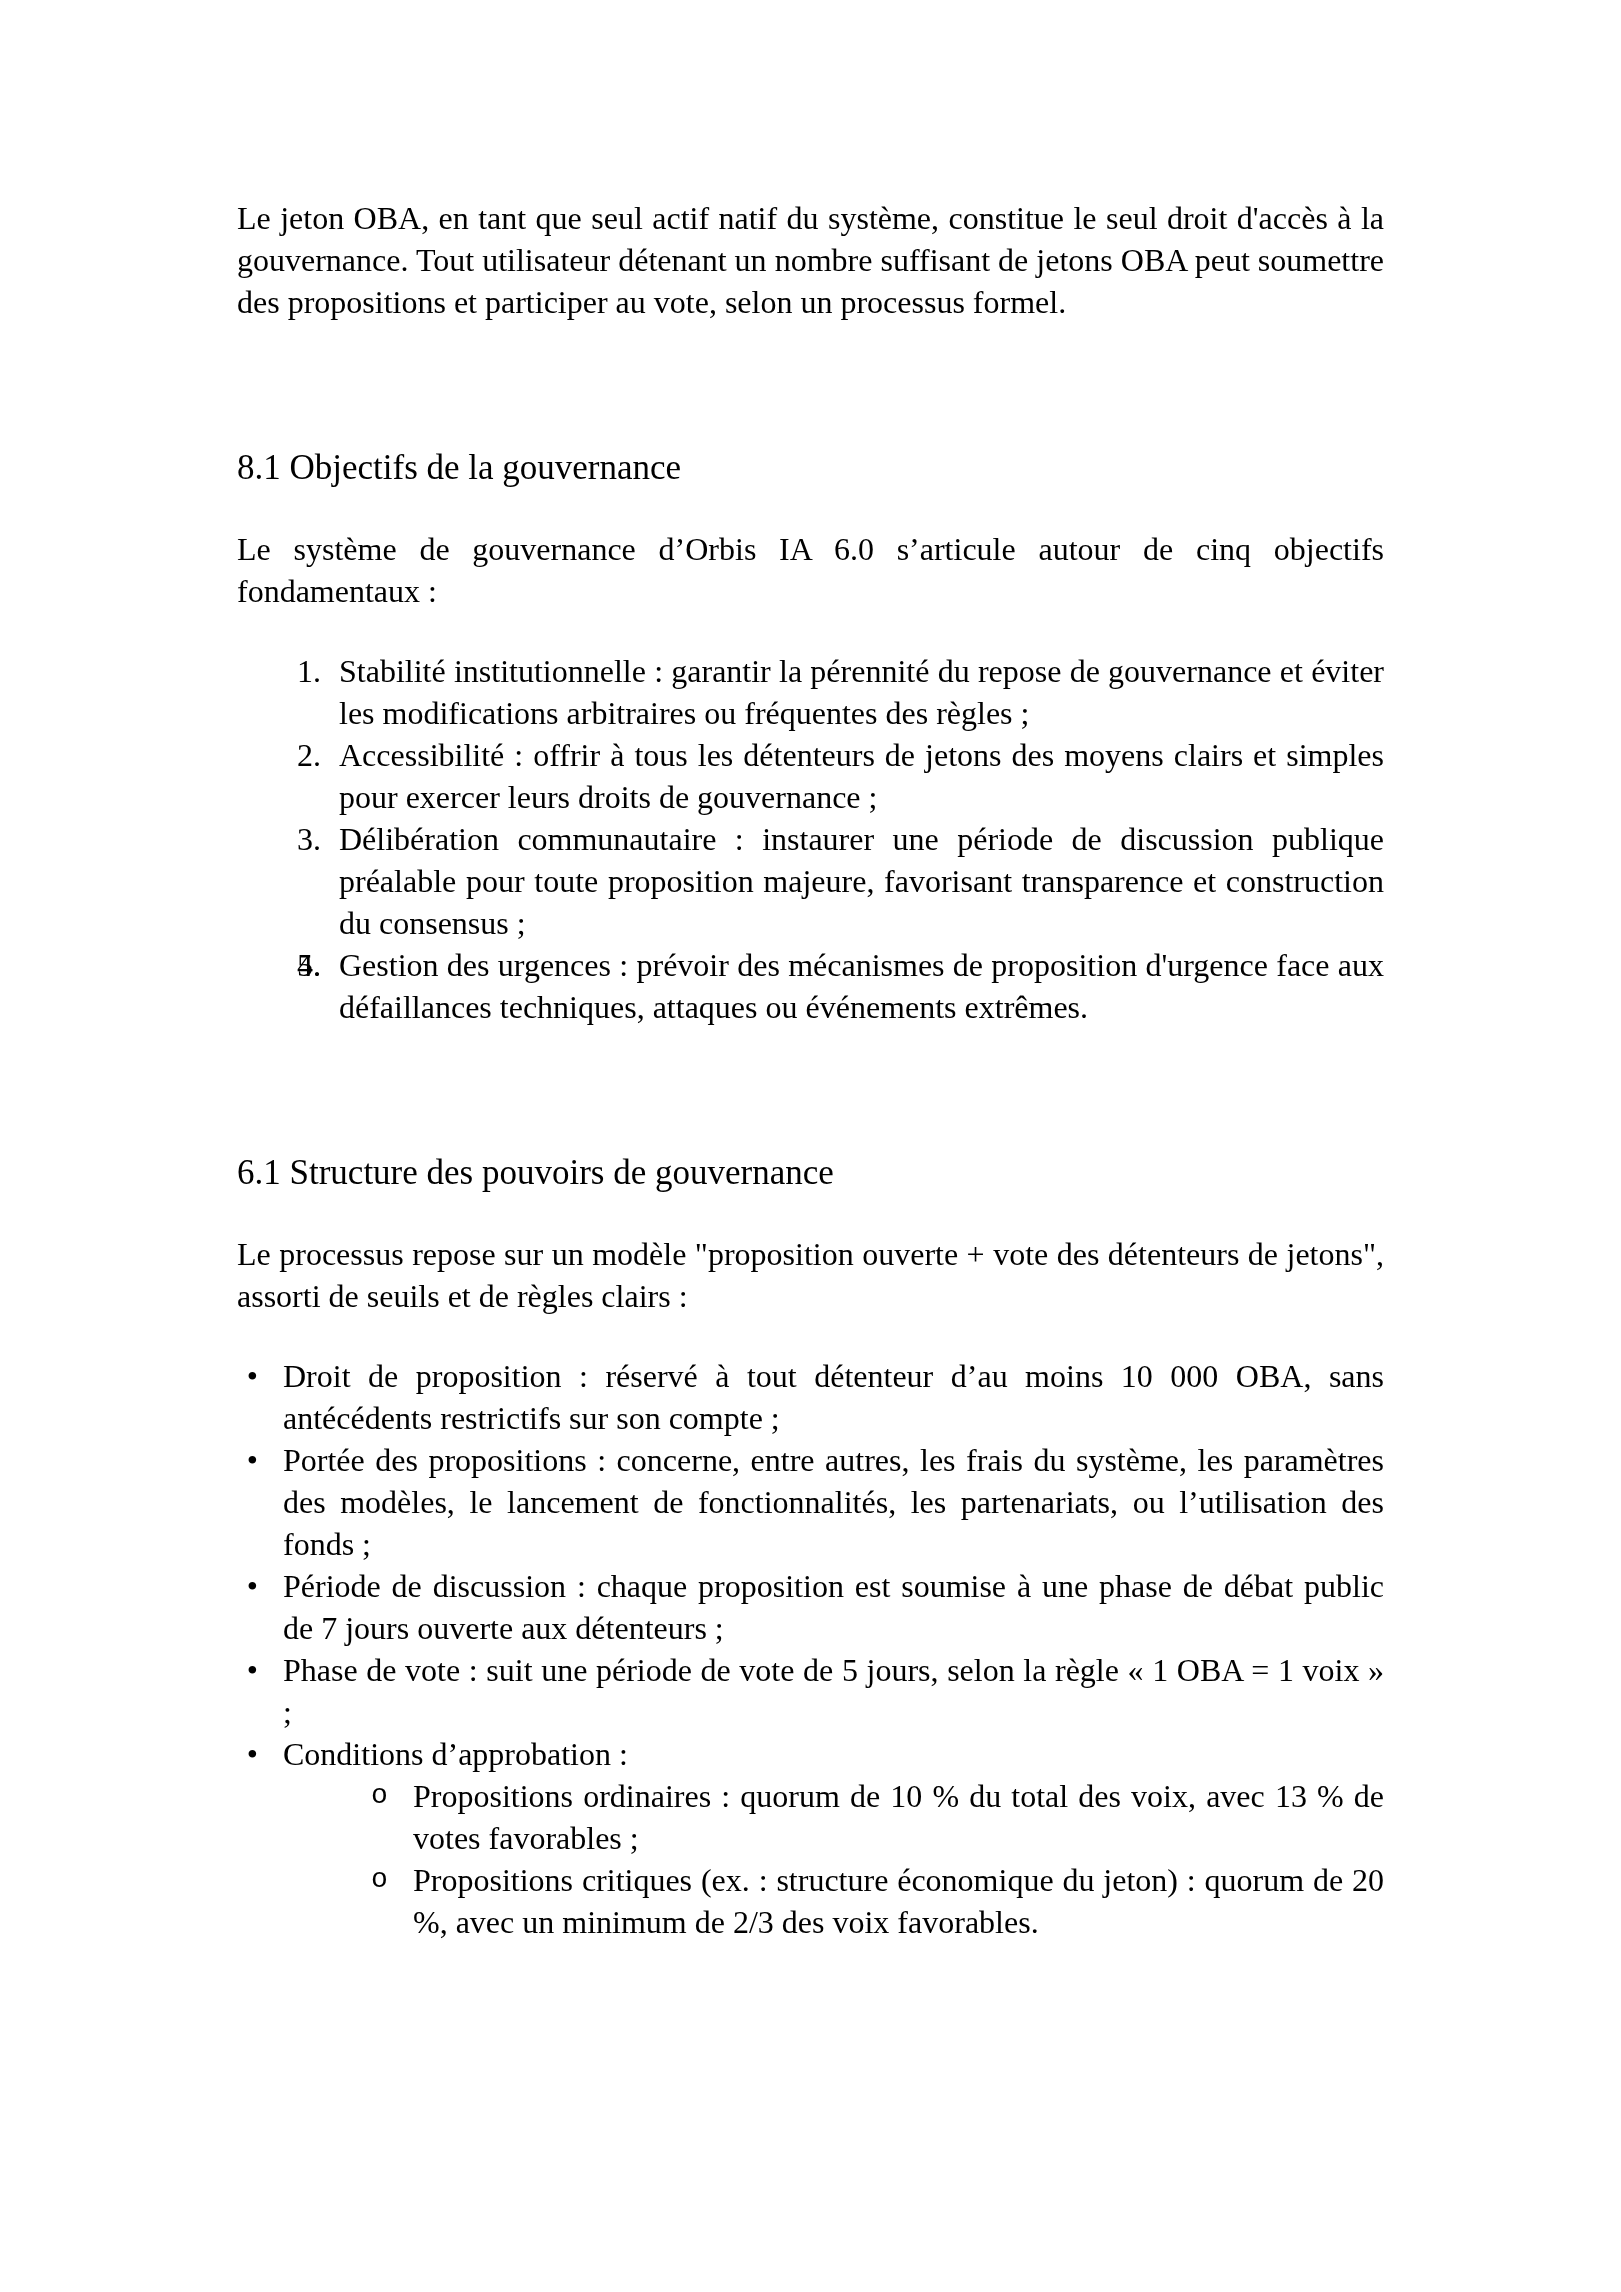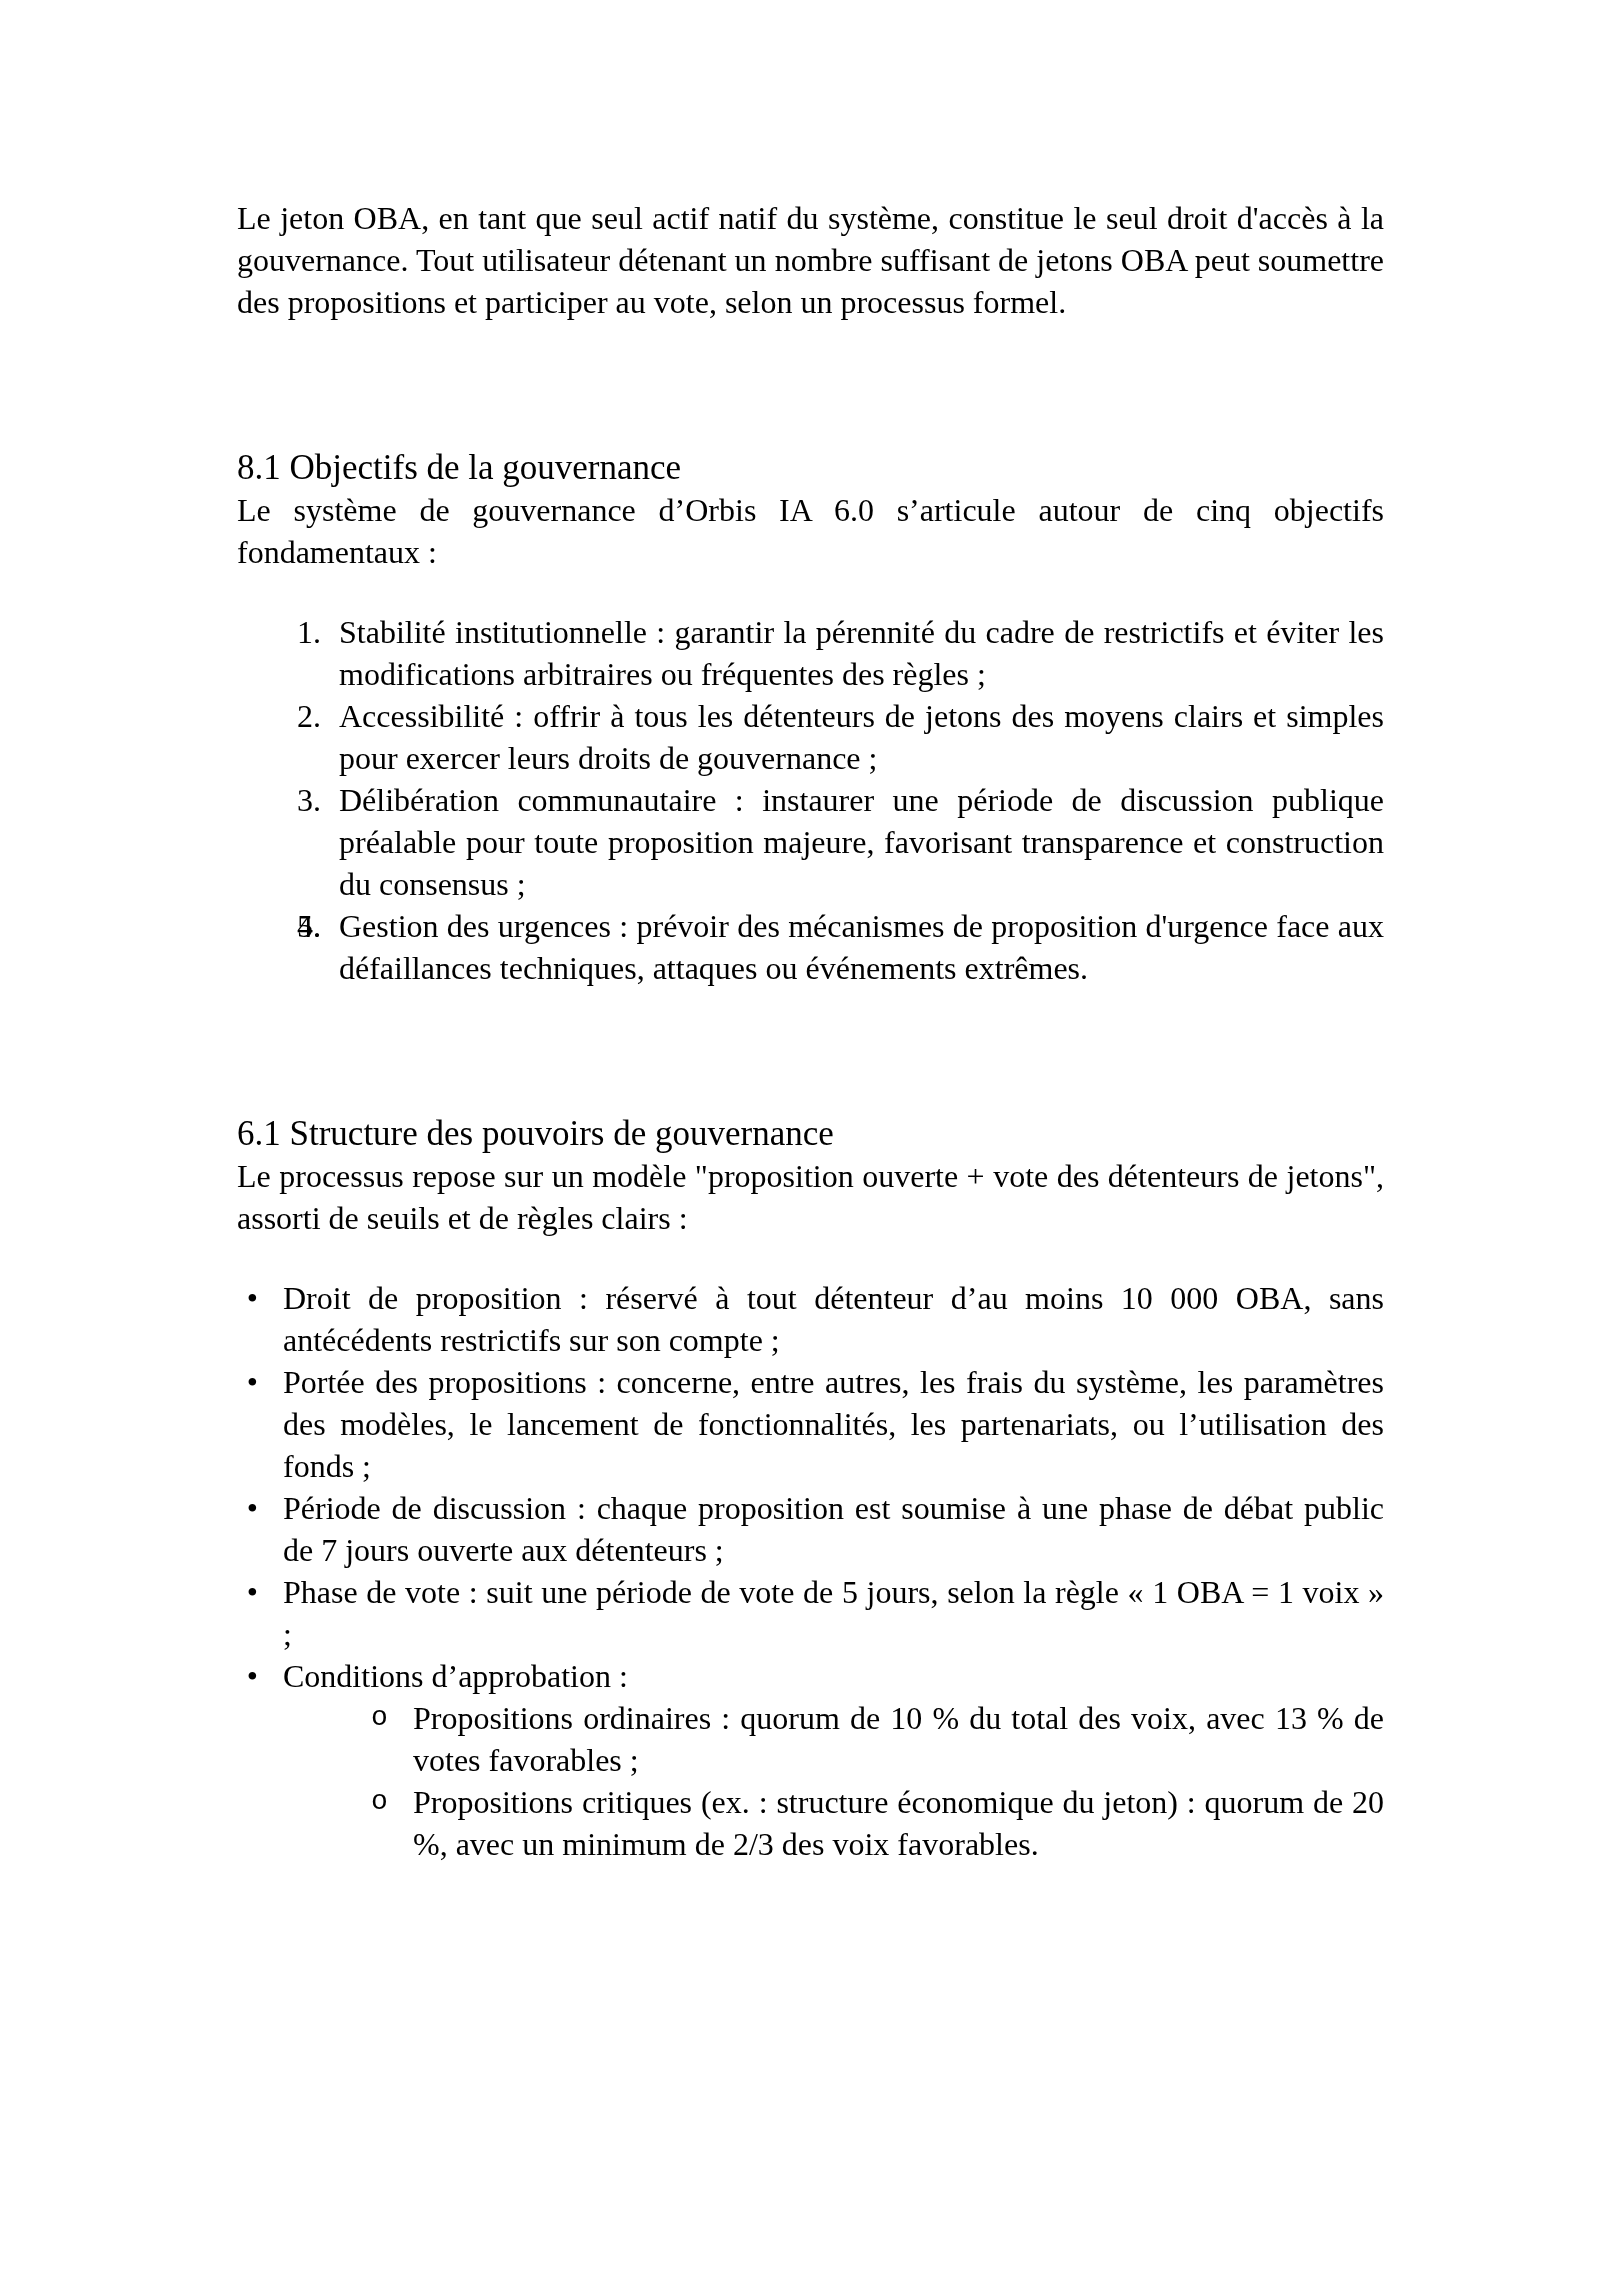--- a/index.html
+++ b/index.html
@@ -28,21 +28,21 @@
   .para {
     margin: 0;
     text-align: justify;
   }
   .heading {
     margin: 124px 0 0 0;
     font-size: 35px;
     font-weight: normal;
     text-align: left;
   }
-  .para-after-heading { }
+  .para-after-heading { margin-top: 39px; }
   .list { margin-top: 38px; }
   .list-item {
     position: relative;
     text-align: justify;
     margin: 0;
   }
   .num-item { padding-left: 102px; }
   .num-marker {
     position: absolute;
     left: 60px;
@@ -71,21 +71,21 @@
 
     <p class="para">Le jeton OBA, en tant que seul actif natif du système, constitue le seul droit d'accès à la gouvernance. Tout utilisateur détenant un nombre suffisant de jetons OBA peut soumettre des propositions et participer au vote, selon un processus formel.</p>
 
     <h2 class="heading">8.1 Objectifs de la gouvernance</h2>
 
     <p class="para para-after-heading">Le système de gouvernance d’Orbis IA 6.0 s’articule autour de cinq objectifs fondamentaux :</p>
 
     <div class="list">
       <div class="list-item num-item">
         <span class="num-marker">1.</span>
-        <span>Stabilité institutionnelle : garantir la pérennité du cadre de restrictifs et éviter les modifications arbitraires ou fréquentes des règles ;</span>
+        <span>Stabilité institutionnelle : garantir la pérennité du repose de gouvernance et éviter les modifications arbitraires ou fréquentes des règles ;</span>
       </div>
       <div class="list-item num-item">
         <span class="num-marker">2.</span>
         <span>Accessibilité : offrir à tous les détenteurs de jetons des moyens clairs et simples pour exercer leurs droits de gouvernance ;</span>
       </div>
       <div class="list-item num-item">
         <span class="num-marker">3.</span>
         <span>Délibération communautaire : instaurer une période de discussion publique préalable pour toute proposition majeure, favorisant transparence et construction du consensus ;</span>
       </div>
       <div class="list-item num-item">

